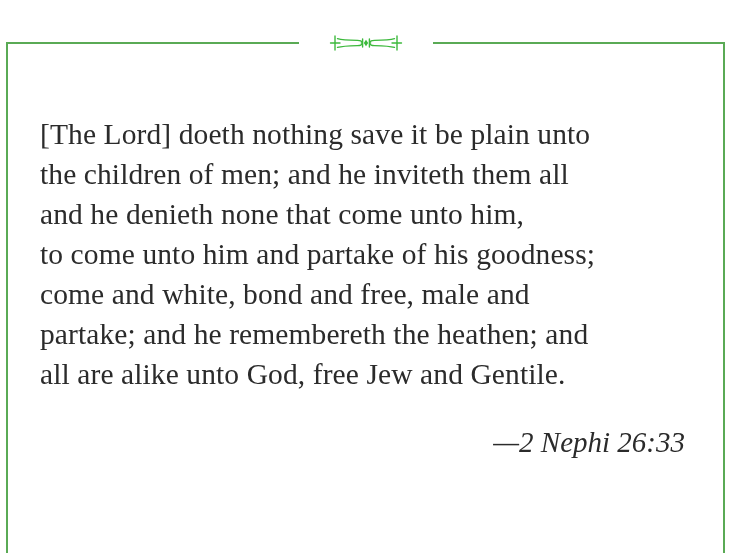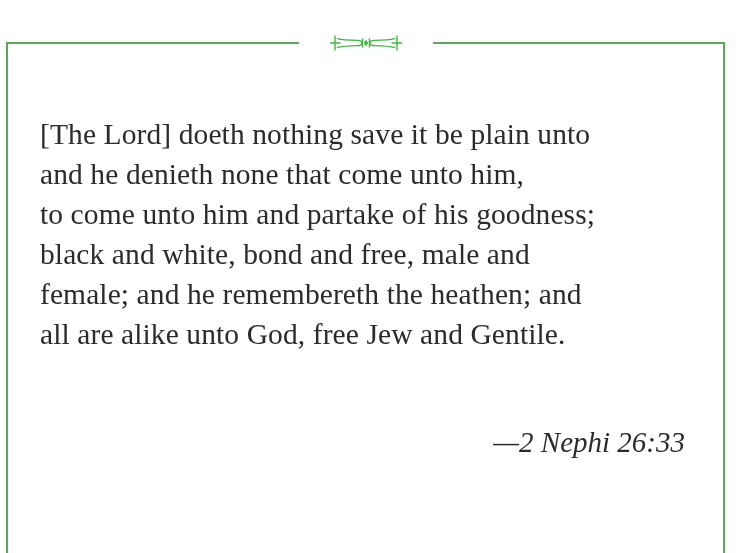--- a/index.html
+++ b/index.html
@@ -74,23 +74,24 @@
           </g>
           <use href="#halfL" transform="translate(74,0) scale(-1,1)"></use>
         </g>
 
         <path d="M37 6.8 L39.2 10 L37 13.2 L34.8 10 Z" fill="currentColor" stroke="none"></path>
       </svg>
     </div>
 
     <div class="quote">
       <div class="qline">[The Lord] doeth nothing save it be plain unto</div>
+      <div class="qline">the children of men; and he inviteth them all</div>
       <div class="qline">and he denieth none that come unto him,</div>
       <div class="qline">to come unto him and partake of his goodness;</div>
-      <div class="qline">black and white, bond and free, male and</div>
-      <div class="qline">female; and he remembereth the heathen; and</div>
+      <div class="qline">come and white, bond and free, male and</div>
+      <div class="qline">partake; and he remembereth the heathen; and</div>
       <div class="qline">all are alike unto God, free Jew and Gentile.</div>
     </div>
 
     <div class="attribution">—2 Nephi 26:33</div>
 
   </div>
 </div>
 
 </body></html>

